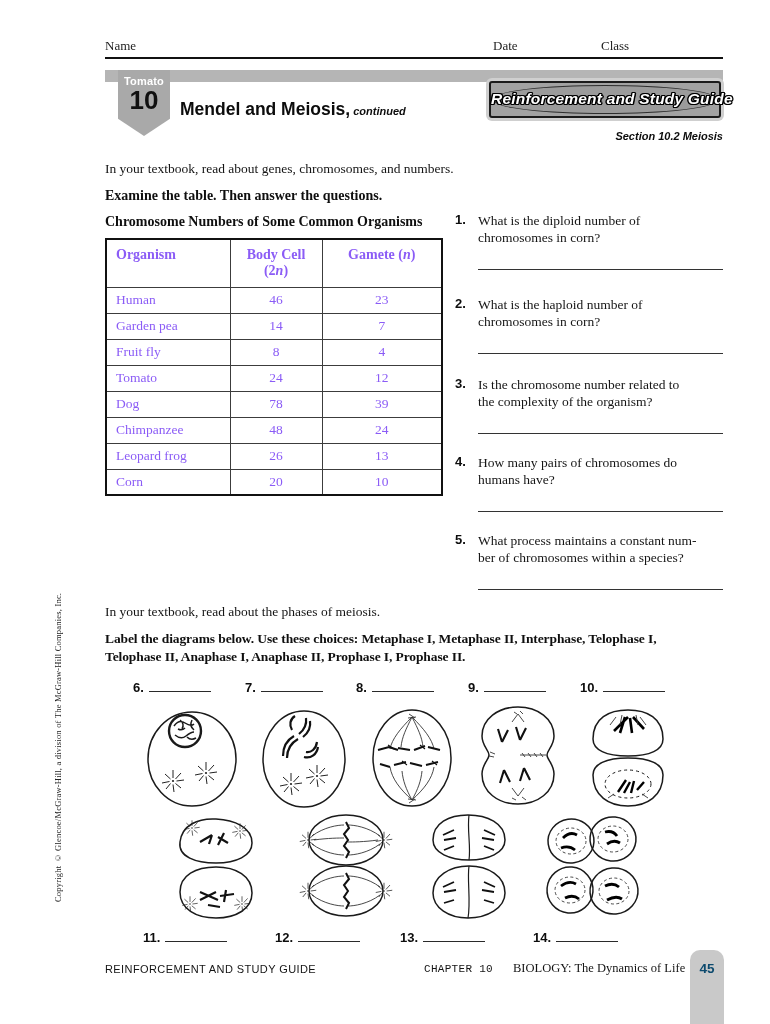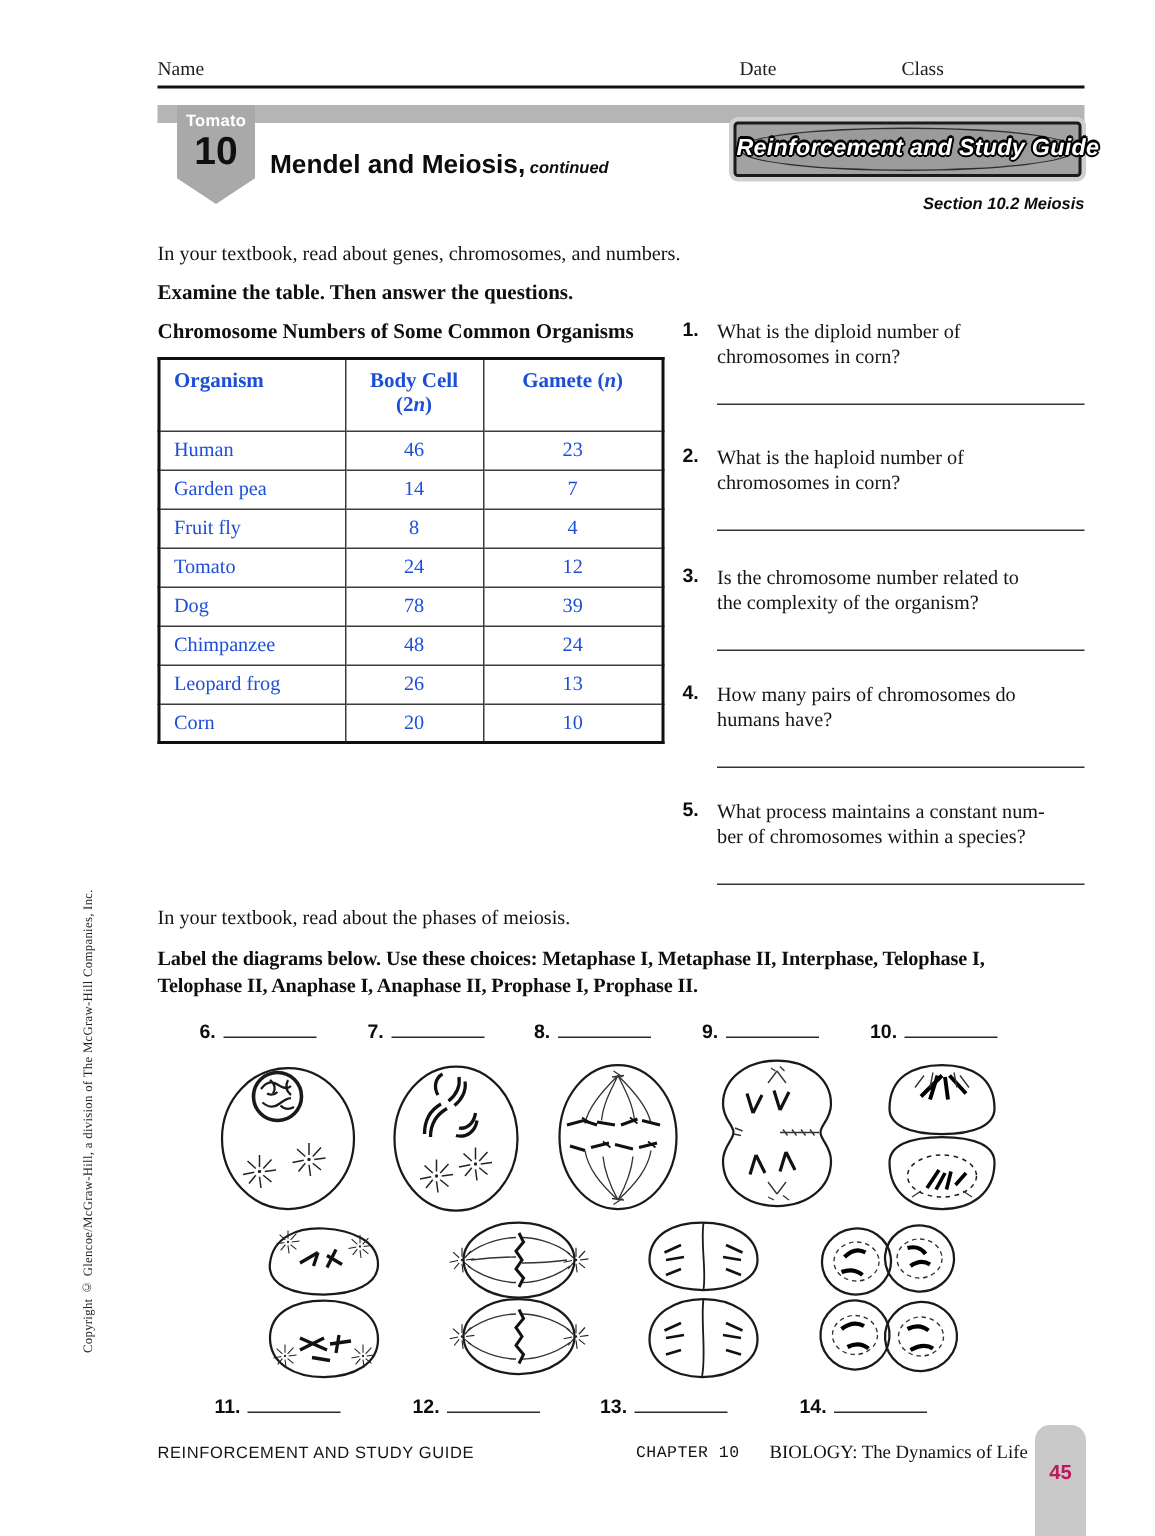--- a/index.html
+++ b/index.html
@@ -44,21 +44,21 @@
     position:absolute; right:47px; top:130px;
     font-family:"Liberation Sans",sans-serif; font-size:11px; font-weight:bold; font-style:italic; color:#0c0c0c;
   }
   .readnote { position:absolute; left:105px; font-size:13.5px; color:#141414; }
   .instruction { position:absolute; left:105px; font-size:14px; font-weight:bold; color:#0f0f0f;text-align:center; }
   .tabletitle { position:absolute; left:105px; top:214px; font-size:14px; font-weight:bold; color:#0f0f0f; }
   
   .orgtable {
     position:absolute; left:105px; top:238px; width:336px;
     border-collapse:collapse; table-layout:fixed;
-    font-size:13.5px; color:#1d4ed8; border:2px solid #111;
+    font-size:13.5px; color:#8b5cf6; border:2px solid #111;
   }
   .orgtable th, .orgtable td { border:1px solid #3c3c3c; }
   .orgtable thead tr { height:48px; }
   .orgtable tbody tr { height:26px; }
   .th-org  { width:124px; text-align:left; vertical-align:top; padding:7px 0 0 9px; font-size:14px; }
   .th-body { width:92px;  text-align:center; vertical-align:top; padding-top:7px; font-size:14px; line-height:16px; }
   .th-gam  { width:120px; text-align:center; vertical-align:top; padding-top:7px; font-size:14px; }
   .td-org { text-align:left; padding-left:9px; }
   .td-num { text-align:center; }
   
@@ -79,21 +79,21 @@
     font-size:8.5px; color:#222; letter-spacing:.2px; white-space:nowrap;
   }
   
   .foot-left { position:absolute; left:105px; top:963px; font-family:"Liberation Sans",sans-serif; font-size:11px; color:#141414; letter-spacing:.4px; }
   .foot-chap { position:absolute; left:424px; top:963px; font-family:Liberation Mono, monospace; font-size:11px; color:#141414; letter-spacing:.3px; }
   .foot-book { position:absolute; left:513px; top:961px; font-size:12.5px; color:#141414; }
   .pagetab {
     position:absolute; left:690px; top:950px; width:34px; height:74px;
     background:#c9c9c9; border-radius:10px 10px 0 0; text-align:center;
   }
-  .pagetab span { display:inline-block; margin-top:24px; font-family:"Liberation Sans",sans-serif; font-size:13.5px; font-weight:bold; color:#be185d; }
+  .pagetab span { display:inline-block; margin-top:11px; font-family:"Liberation Sans",sans-serif; font-size:13.5px; font-weight:bold; color:#0c4a6e; }
   .defs { position:absolute; width:0; height:0; }
 </style>
 </head>
 <body>
 
 <div class="page">
 
   <svg class="defs">
     <defs>
       <g id="aster" stroke="#222" stroke-width="1" fill="none">

